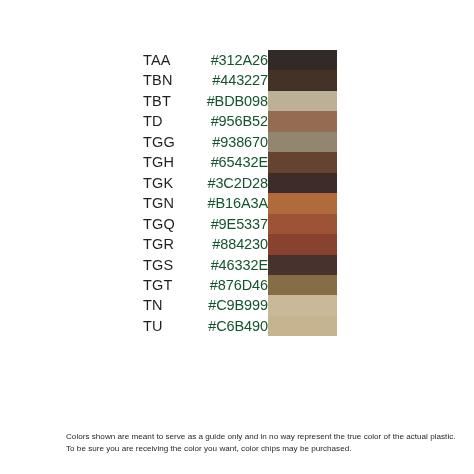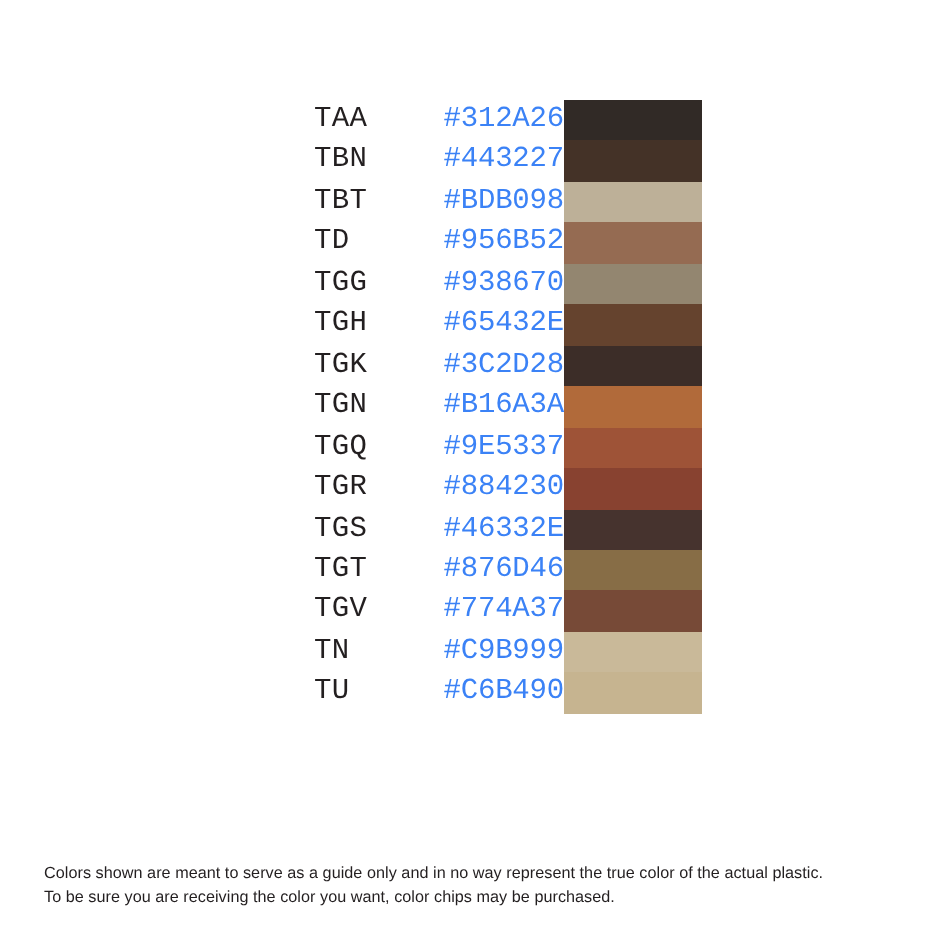--- a/index.html
+++ b/index.html
@@ -18,26 +18,25 @@
   #color-chart {
     position: absolute;
     left: 0;
     top: 0;
     width: 474px;
     height: 474px;
   }
 
   .swatch-table {
     position: absolute;
-    left: 157px;
+    left: 143px;
     top: 50px;
     width: 194px;
     border-collapse: collapse;
     border-spacing: 0;
-    font-family: Liberation Mono, monospace;
   }
 
   .swatch-table tr {
     height: 20.45px;
   }
 
   .swatch-table td {
     padding: 0;
     margin: 0;
     vertical-align: middle;
@@ -52,21 +51,21 @@
     font-size: 14.5px;
     color: #231f20;
     letter-spacing: 0.2px;
     padding-left: 1px;
   }
 
   .cell-hex {
     width: 63px;
     text-align: right;
     font-size: 14.5px;
-    color: #3b82f6;
+    color: #14532d;
     letter-spacing: -0.1px;
     padding-right: 3px;
   }
 
   .cell-swatch {
     width: 69px;
     padding: 0;
   }
 
   .swatch-chip {
@@ -80,20 +79,21 @@
     left: 22px;
     top: 431px;
     width: 440px;
     font-size: 8.1px;
     line-height: 11.6px;
     color: #231f20;
     letter-spacing: 0.02px;
   }
   .footer-note div {
     white-space: nowrap;
+    margin-left: 44px;
   }
 </style>
 </head>
 <body>
 
 <div id="color-chart">
 
   <table class="swatch-table">
     <tbody>
         <tr>
@@ -171,27 +171,20 @@
           <td class="cell-hex">#46332E</td>
           <td class="cell-swatch">
             <span class="swatch-chip" style="background: rgb(70, 51, 46);"></span>
           </td>
         </tr>
         <tr>
           <td class="cell-code">TGT</td>
           <td class="cell-hex">#876D46</td>
           <td class="cell-swatch">
             <span class="swatch-chip" style="background: rgb(135, 109, 70);"></span>
-          </td>
-        </tr>
-        <tr>
-          <td class="cell-code">TGV</td>
-          <td class="cell-hex">#774A37</td>
-          <td class="cell-swatch">
-            <span class="swatch-chip" style="background: rgb(119, 74, 55);"></span>
           </td>
         </tr>
         <tr>
           <td class="cell-code">TN</td>
           <td class="cell-hex">#C9B999</td>
           <td class="cell-swatch">
             <span class="swatch-chip" style="background: rgb(201, 185, 153);"></span>
           </td>
         </tr>
         <tr>

